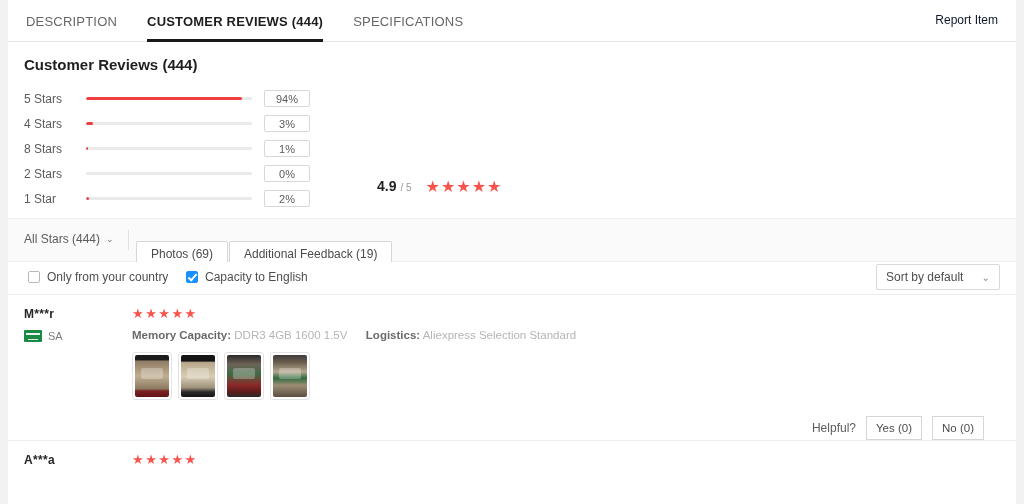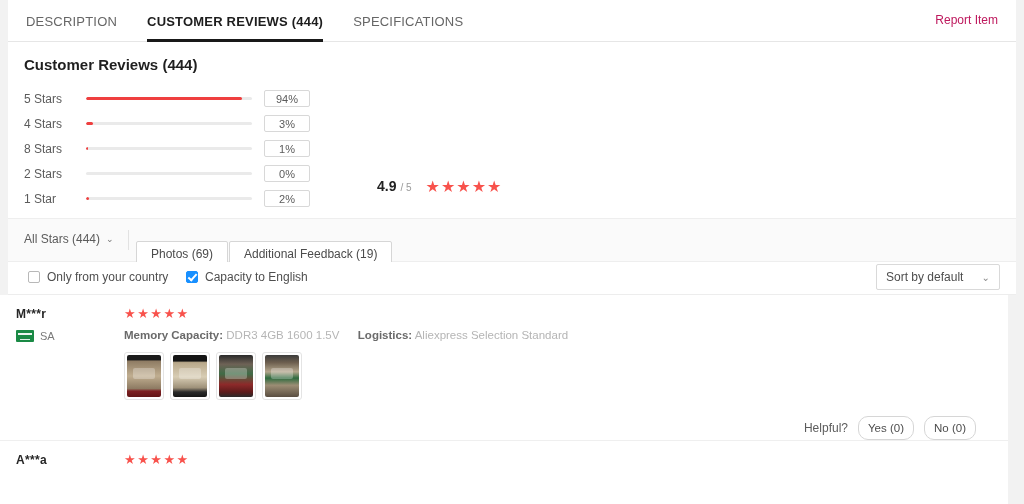--- a/index.html
+++ b/index.html
@@ -44,21 +44,21 @@
     color: #1d1d1d;
     font-weight: bold;
   }
   .tab.active::after {
     content: "";
     position: absolute; left: 0; right: 0; bottom: 0;
     height: 3px; background: #191919;
   }
   .report-item {
     position: absolute; right: 18px; top: 13px;
-    font-size: 12px; color: #be185d;
+    font-size: 12px; color: #0f172a;
     cursor: pointer;
     margin-left: 28px;
   }
 
   
   .summary {
     position: absolute; left: 8px; top: 42px;
     width: 1008px; height: 176px;
     background: #ffffff;
     box-sizing: border-box;
@@ -196,21 +196,21 @@
     font-size: 12px; color: #4d4d4d;
     box-sizing: border-box;
     cursor: pointer;
   }
   .sortselect .caret2 {
     margin-left: auto; font-size: 10px; color: #8a8a8a;
   }
 
   
   .reviews {
-    position: absolute; left: 0; top: 295px;
+    position: absolute; left: 8px; top: 295px;
     width: 1008px; height: 209px;
     background: #ffffff;
     box-sizing: border-box;
     overflow: hidden;
   }
   .review {
     position: relative;
     padding: 12px 16px 0 16px;
   }
   .review + .review { border-top: 1px solid #efefef; }
@@ -296,21 +296,21 @@
 
   .helpful {
     position: absolute; right: 16px; bottom: 0;
     display: flex; align-items: center; gap: 10px;
   }
   .helpful-label { font-size: 12px; color: #5c5c5c; }
   .votebtn {
     height: 24px;
     min-width: 52px;
     border: 1px solid #d6d6d6;
-    border-radius: 10px;
+    border-radius: 0;
     background: #fff;
     font-size: 11.5px; color: #4d4d4d;
     display: flex; align-items: center; justify-content: center;
     padding: 8px 9px;
     cursor: pointer;
     box-sizing: border-box;
   }
   .rv-foot { height: 40px; position: relative; }
 </style>
 </head>

